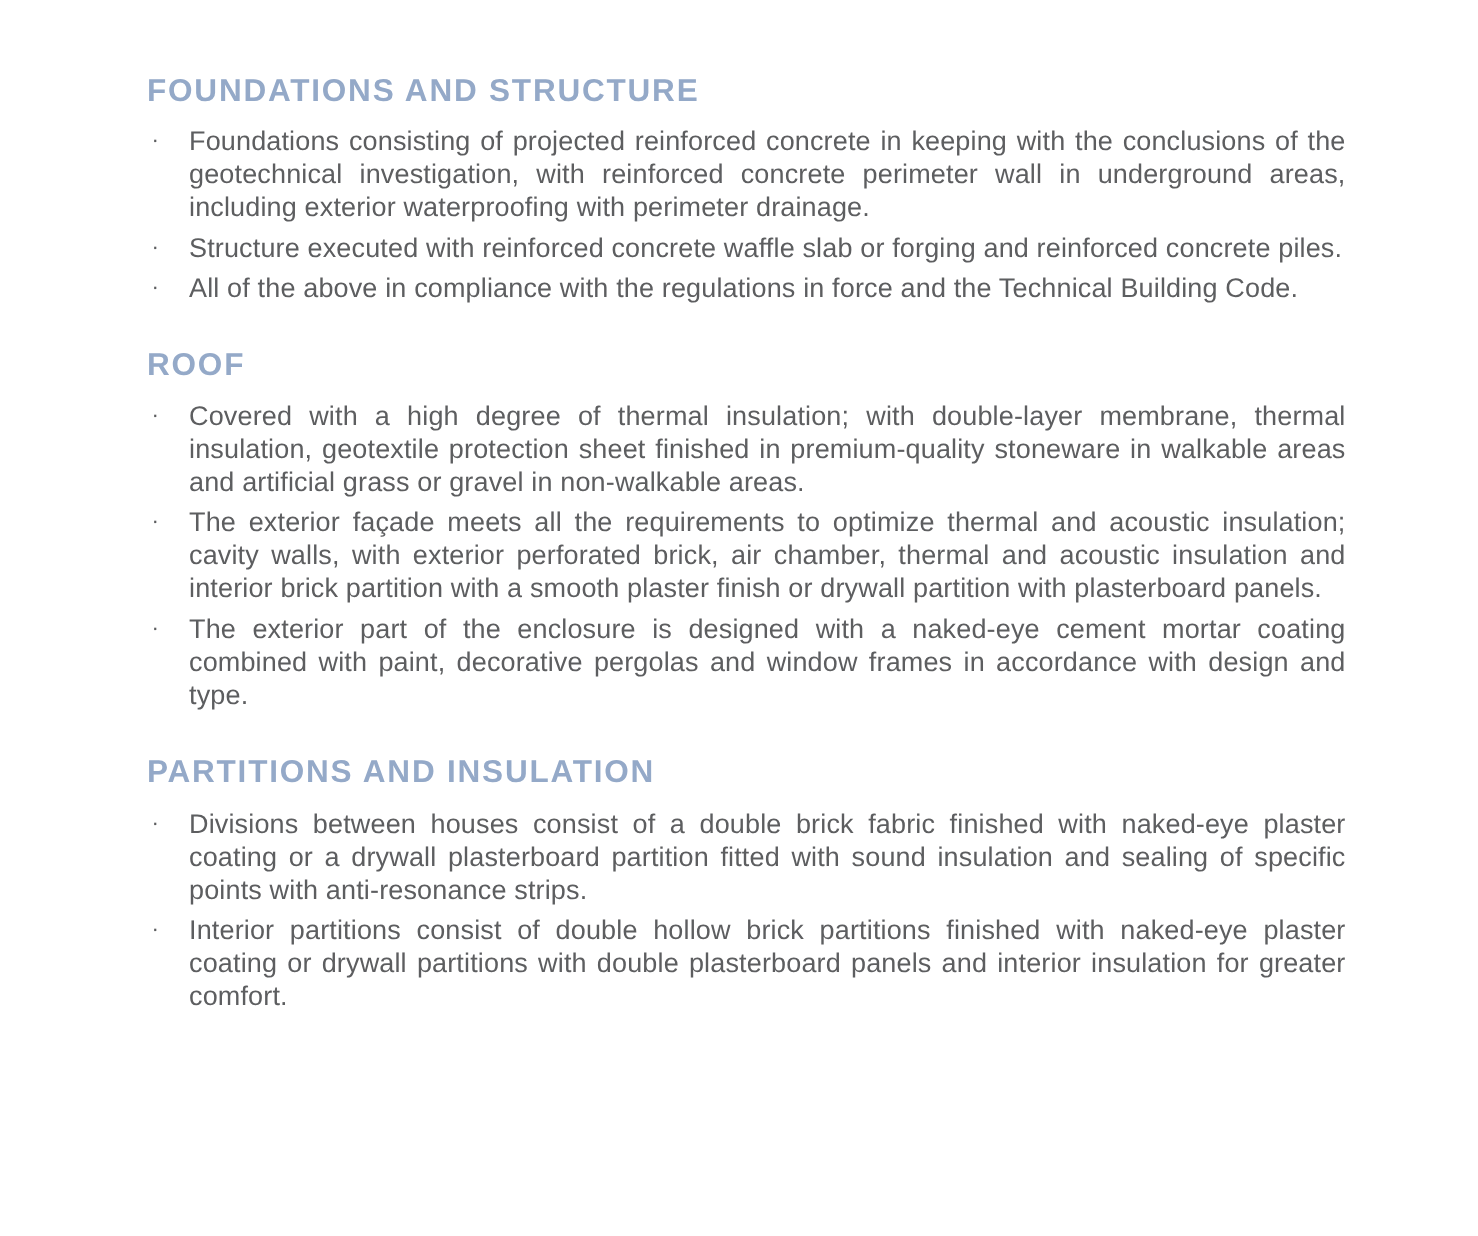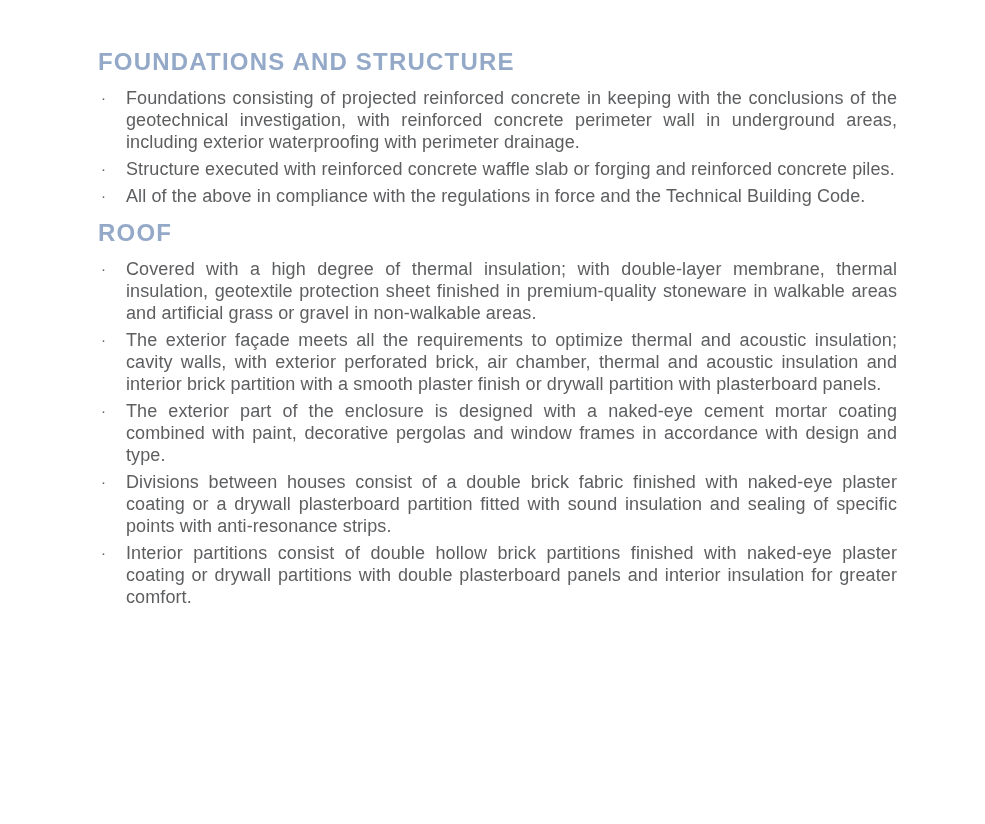--- a/index.html
+++ b/index.html
@@ -18,27 +18,27 @@
     height: 824px;
     background: var(--page-bg);
     overflow: hidden;
   }
   .content {
     padding: 48px 88px 0 98px; 
   }
   .section { margin: 0; }
   .section-heading {
     color: var(--heading-color);
-    font-size: 24px;
+    font-size: 21px;
     font-weight: 700;
     letter-spacing: 1.2px;
     line-height: 1.2;
     margin: 0 0 10px 0;
   }
-  .section + .section .section-heading { margin-top: 12px; }
+  .section + .section .section-heading { margin-top: 28px; }
   .bullet-list {
     list-style: none;
     margin: 0;
     padding: 0;
   }
   .list-item {
     position: relative;
     padding-left: 28px;
     margin-bottom: 5px;
   }
@@ -100,20 +100,21 @@
           <span class="bullet-text">The exterior façade meets all the requirements to optimize thermal and acoustic insulation; cavity walls, with exterior perforated brick, air chamber, thermal and acoustic insulation and interior brick partition with a smooth plaster finish or drywall partition with plasterboard panels.</span>
         </li>
         <li class="list-item">
           <span class="bullet-marker">·</span>
           <span class="bullet-text">The exterior part of the enclosure is designed with a naked-eye cement mortar coating combined with paint, decorative pergolas and window frames in accordance with design and type.</span>
         </li>
       </ul>
     </section>
 
     <section class="section">
+      <h2 class="section-heading">PARTITIONS AND INSULATION</h2>
       <ul class="bullet-list">
         <li class="list-item">
           <span class="bullet-marker">·</span>
           <span class="bullet-text">Divisions between houses consist of a double brick fabric finished with naked-eye plaster coating or a drywall plasterboard partition fitted with sound insulation and sealing of specific points with anti-resonance strips.</span>
         </li>
         <li class="list-item">
           <span class="bullet-marker">·</span>
           <span class="bullet-text">Interior partitions consist of double hollow brick partitions finished with naked-eye plaster coating or drywall partitions with double plasterboard panels and interior insulation for greater comfort.</span>
         </li>
       </ul>

